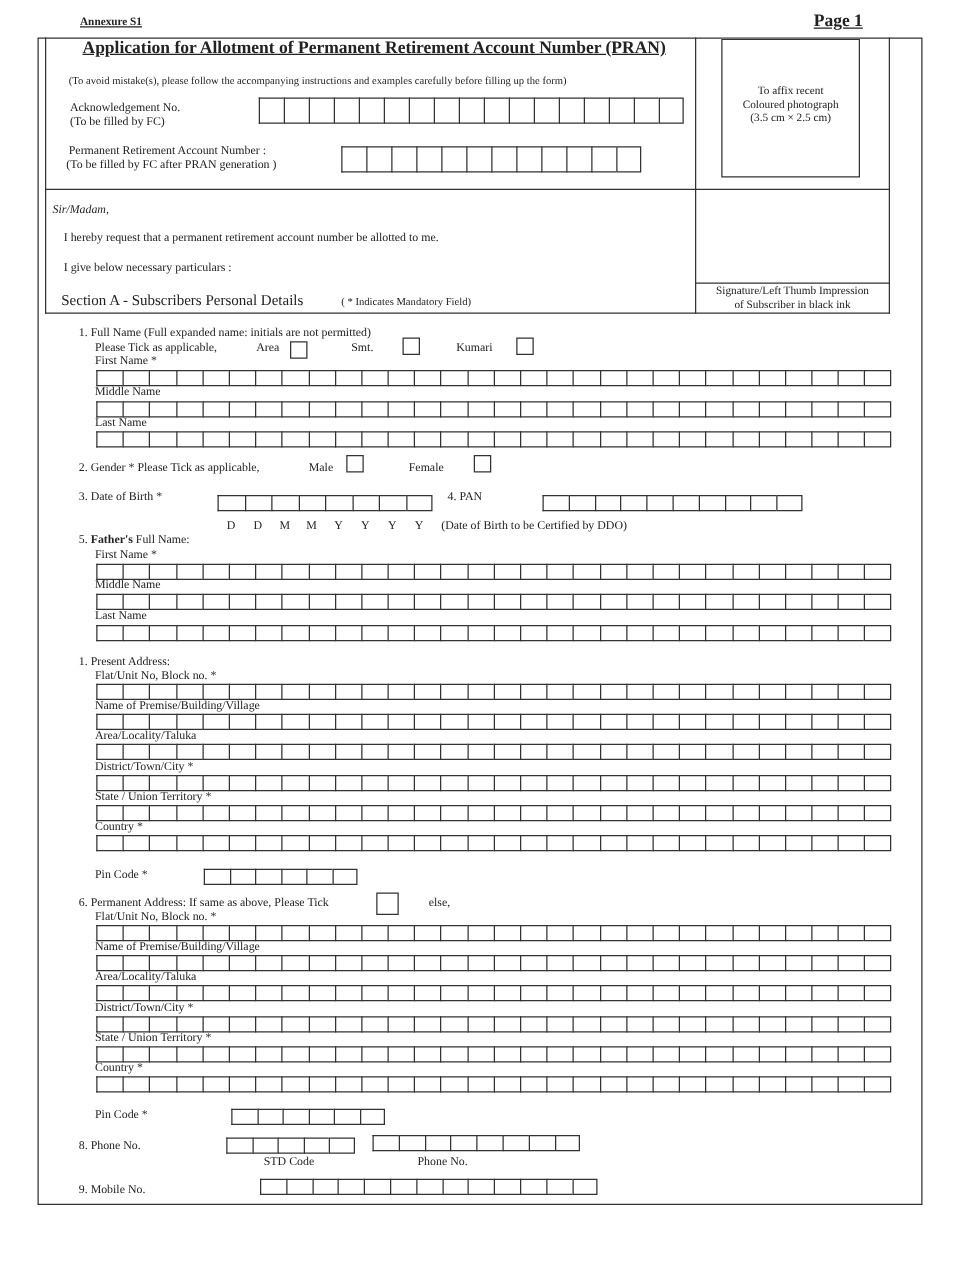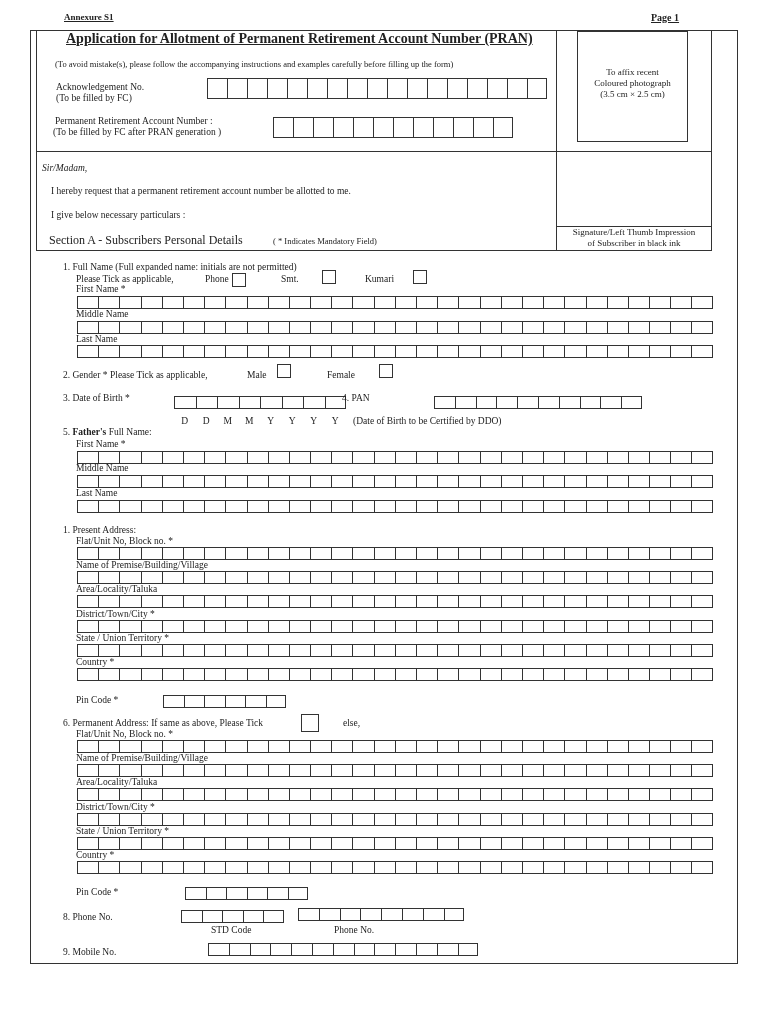--- a/index.html
+++ b/index.html
@@ -11,21 +11,21 @@
   .row{position:absolute;display:flex;height:13px;}
   .row .c{width:21.2px;height:13px;border:1px solid #333;border-right:none;box-sizing:border-box;}
   .row .c:last-child{border-right:1px solid #333;}
   .cb{position:absolute;width:14px;height:14px;border:1px solid #333;box-sizing:border-box;}
   .ln{position:absolute;background:#333;}
 </style>
 </head>
 <body>
 
 <div class="abs t ul" style="left:64px;top:12px;font-size:9px;">Annexure S1</div>
-<div class="abs t ul" style="left:651px;top:12px;font-size:10px;">Page 1</div>
+<div class="abs t ul" style="left:651px;top:12px;font-size:14px;">Page 1</div>
 
 <div class="abs" style="left:30px;top:30px;width:708px;height:934px;border:1px solid #333;box-sizing:border-box;"></div>
 <div class="ln" style="left:36px;top:30px;width:1px;height:221px;"></div>
 <div class="ln" style="left:556px;top:30px;width:1px;height:221px;"></div>
 <div class="ln" style="left:711px;top:30px;width:1px;height:221px;"></div>
 <div class="ln" style="left:36px;top:151px;width:676px;height:1px;"></div>
 <div class="ln" style="left:36px;top:250px;width:676px;height:1px;"></div>
 <div class="ln" style="left:556px;top:226px;width:156px;height:1px;"></div>
 
 <div class="abs" style="left:66px;top:31px;font-size:14px;font-weight:bold;text-decoration:underline;white-space:nowrap;">Application for Allotment of Permanent Retirement Account Number (PRAN)</div>
@@ -83,21 +83,21 @@
 <div class="abs" style="left:558px;top:152px;width:152px;height:73px;"></div>
 
 <div class="abs t" style="left:42px;top:163px;font-style:italic;">Sir/Madam,</div>
 <div class="abs t" style="left:51px;top:186px;">I hereby request that a permanent retirement account number be allotted to me.</div>
 <div class="abs t" style="left:51px;top:210px;">I give below necessary particulars :</div>
 <div class="abs" style="left:49px;top:233px;font-size:12px;font-weight:normal;white-space:nowrap;">Section  A - Subscribers Personal Details</div>
 <div class="abs t" style="left:273px;top:236px;font-size:8.5px;">( * Indicates Mandatory Field)</div>
 
 <div class="abs t" style="left:63px;top:262px;">1. Full Name (Full expanded name: initials are not permitted)</div>
 <div class="abs t" style="left:76px;top:274px;">Please Tick  as applicable,</div>
-<div class="abs t" style="left:205px;top:274px;">Phone</div>
+<div class="abs t" style="left:205px;top:274px;">Area</div>
 <div class="cb" style="left:232px;top:273px;"></div>
 <div class="abs t" style="left:281px;top:274px;">Smt.</div>
 <div class="cb" style="left:322px;top:270px;"></div>
 <div class="abs t" style="left:365px;top:274px;">Kumari</div>
 <div class="cb" style="left:413px;top:270px;"></div>
 <div class="abs t" style="left:76px;top:284px;">First Name *</div>
 <div class="row namerow" style="left:77px;top:296px;">
     <div class="c"></div>
     <div class="c"></div>
     <div class="c"></div>
@@ -217,21 +217,21 @@
     <span style="width: 21.5px; text-align: center; font-size: 9.5px;">D</span>
     <span style="width: 21.5px; text-align: center; font-size: 9.5px;">D</span>
     <span style="width: 21.5px; text-align: center; font-size: 9.5px;">M</span>
     <span style="width: 21.5px; text-align: center; font-size: 9.5px;">M</span>
     <span style="width: 21.5px; text-align: center; font-size: 9.5px;">Y</span>
     <span style="width: 21.5px; text-align: center; font-size: 9.5px;">Y</span>
     <span style="width: 21.5px; text-align: center; font-size: 9.5px;">Y</span>
     <span style="width: 21.5px; text-align: center; font-size: 9.5px;">Y</span>
   </div>
 <div class="abs t" style="left:353px;top:416px;">(Date of Birth to be Certified by DDO)</div>
-<div class="abs t" style="left:342px;top:393px;text-align:center;">4. PAN</div>
+<div class="abs t" style="left:358px;top:393px;text-align:center;">4. PAN</div>
 <div class="row" id="pan-row" style="left:434px;top:396px;">
     <div class="c" style="width: 20.8px;"></div>
     <div class="c" style="width: 20.8px;"></div>
     <div class="c" style="width: 20.8px;"></div>
     <div class="c" style="width: 20.8px;"></div>
     <div class="c" style="width: 20.8px;"></div>
     <div class="c" style="width: 20.8px;"></div>
     <div class="c" style="width: 20.8px;"></div>
     <div class="c" style="width: 20.8px;"></div>
     <div class="c" style="width: 20.8px;"></div>

